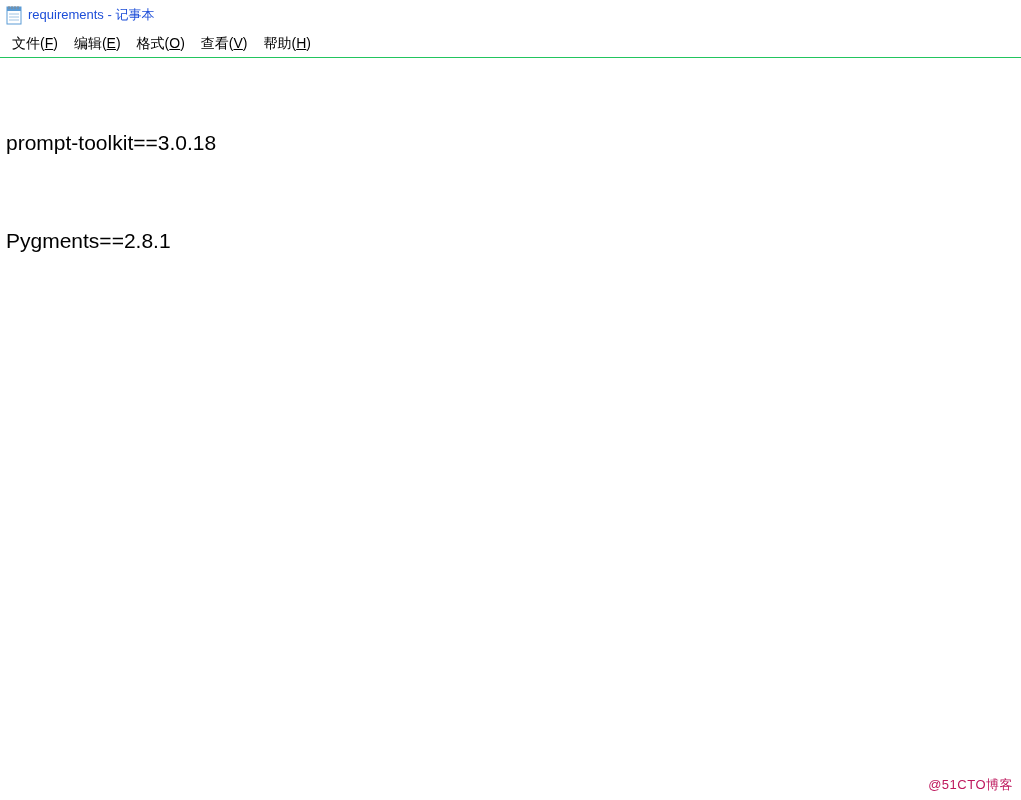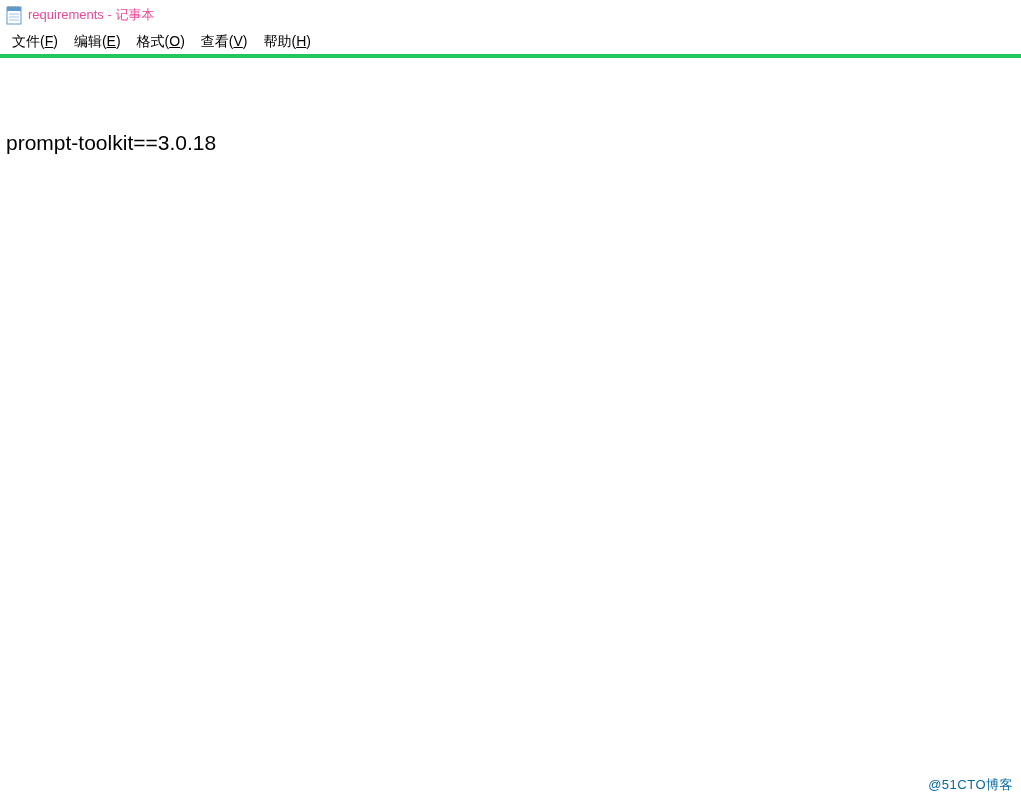--- a/index.html
+++ b/index.html
@@ -29,28 +29,28 @@
       display: inline-flex;
       align-items: center;
       justify-content: center;
     }
     .notepad-icon svg {
       width: 16px;
       height: 20px;
     }
     .window-title {
       font-size: 13px;
-      color: #ec4899;
+      color: #1d4ed8;
     }
     .menu-bar {
       display: flex;
       height: 28px;
       align-items: center;
       padding: 0 4px;
-      border-bottom: 4px solid #22c55e;
+      border-bottom: 1px solid #22c55e;
       background: #ffffff;
     }
     .menu-item {
       font-size: 14px;
       color: #000000;
       padding: 2px 8px;
       cursor: default;
     }
     .menu-accel {
       text-decoration: underline;
@@ -65,21 +65,21 @@
       overflow: hidden;
     }
     .content-line {
       display: block;
     }
     .watermark {
       position: absolute;
       right: 8px;
       bottom: 6px;
       font-size: 13px;
-      color: #0369a1;
+      color: #be185d;
       letter-spacing: 0.5px;
     }
   </style>
 </head>
 <body>
 
 <div class="title-bar">
   <span class="notepad-icon">
     <svg viewBox="0 0 16 20">
       <rect x="1" y="2" width="14" height="17" fill="#ffffff" stroke="#5b9bd5" stroke-width="1"></rect>
@@ -99,20 +99,21 @@
 <div class="menu-bar">
   <span class="menu-item"><span>文件</span>(<span class="menu-accel">F</span>)</span>
   <span class="menu-item"><span>编辑</span>(<span class="menu-accel">E</span>)</span>
   <span class="menu-item"><span>格式</span>(<span class="menu-accel">O</span>)</span>
   <span class="menu-item"><span>查看</span>(<span class="menu-accel">V</span>)</span>
   <span class="menu-item"><span>帮助</span>(<span class="menu-accel">H</span>)</span>
 </div>
 
 <div class="content-area">
   <span class="content-line">prompt-toolkit==3.0.18</span>
+  <span class="content-line">Pygments==2.8.1</span>
   
   
   
   
   
   
   
   
   
   

